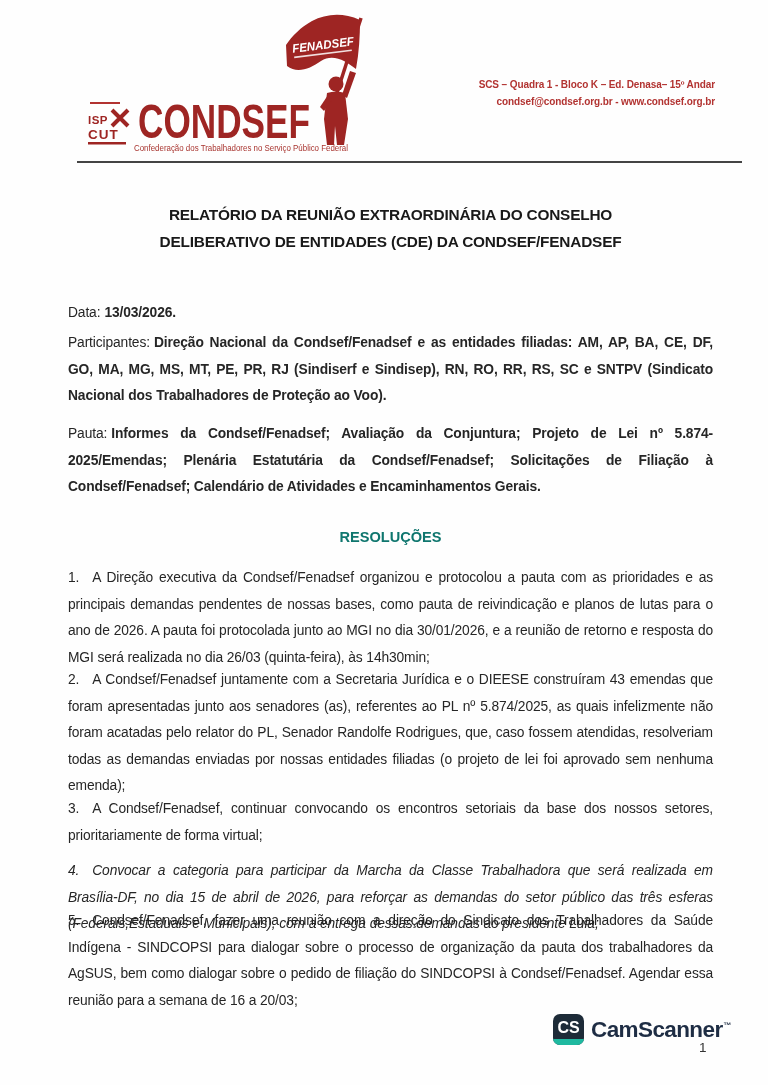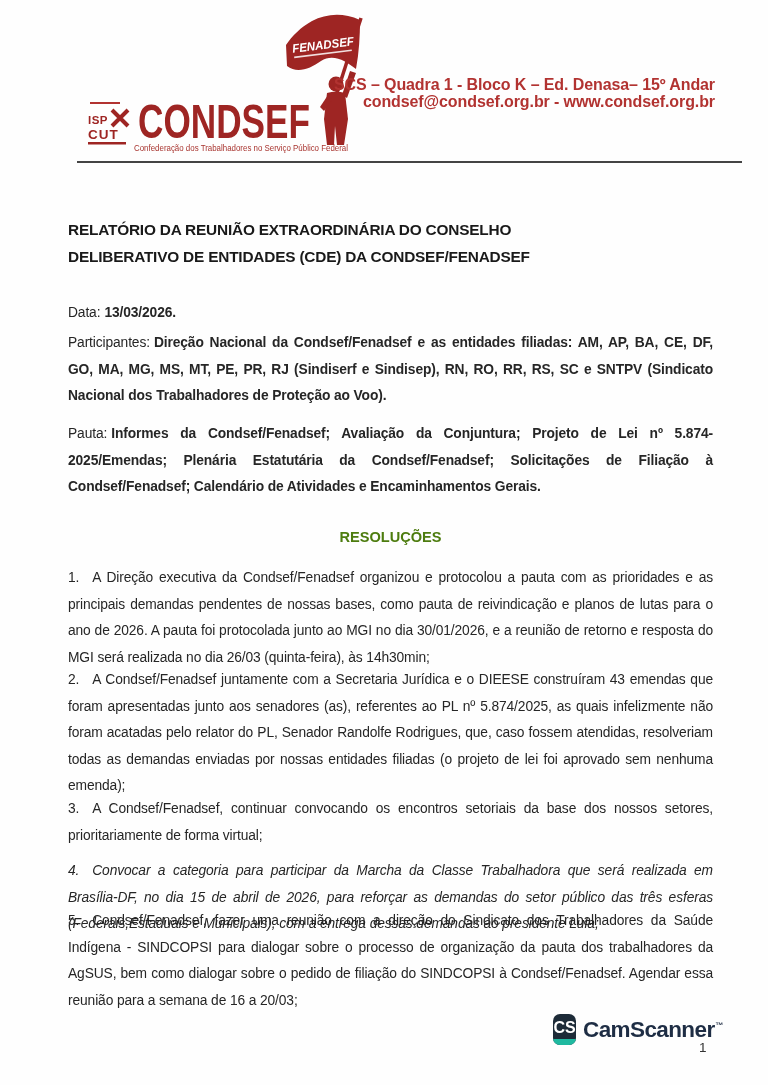--- a/index.html
+++ b/index.html
@@ -4,52 +4,52 @@
 <style>
   html,body{margin:0;padding:0;background:#ffffff;}
   .page{
     position:relative;width:768px;height:1085px;background:#fefefe;
     font-family:"Liberation Sans",sans-serif;color:#262626;overflow:hidden;margin:0 auto;
   }
   
   .logo-svg{position:absolute;left:84px;top:12px;width:312px;height:146px;}
   .contact{
     position:absolute;top:76px;right:53px;text-align:right;
-    color:#b23331;font-weight:bold;font-size:16px;line-height:17px;letter-spacing:-0.1px;
+    color:#b23331;font-weight:bold;font-size:10px;line-height:17px;letter-spacing:-0.1px;
   }
   .rule{position:absolute;top:161px;left:77px;width:665px;height:2px;background:#444;}
   
   .doc-title{
-    position:absolute;top:216px;left:68px;width:645px;text-align:left;
+    position:absolute;top:201px;left:68px;width:645px;text-align:center;
     font-weight:bold;font-size:15.4px;line-height:27px;color:#191919;letter-spacing:-0.2px;
   }
   
   .para{
     position:absolute;left:68px;width:645px;font-size:13.8px;line-height:26.5px;
     text-align:justify;letter-spacing:-0.12px;margin:0;
   }
   .plabel{margin-right:4px;margin-top:16px;}
   .pbold{font-weight:bold;}
   .res-head{
     position:absolute;top:529px;left:68px;width:645px;text-align:center;
-    font-weight:bold;font-size:14.6px;color:#4d7c0f;margin:0;
+    font-weight:bold;font-size:14.6px;color:#0f766e;margin:0;
   }
   .rnum{margin-right:13px;}
   .p-date{top:300px;}
   .p-participants{top:330px;}
   .p-agenda{top:421px;}
   .p-res1{top:565px;}
   .p-res2{top:667px;}
   .p-res3{top:796px;}
   .p-res4{top:858px;font-style:italic;}
   .p-res5{top:908px;}
   
   .cs-footer{position:absolute;left:553px;top:1014px;display:flex;align-items:center;}
   .cs-badge{
-    position:relative;width:23px;height:31px;background:#1d2b38;border-radius:7px;
+    position:relative;width:31px;height:31px;background:#1d2b38;border-radius:7px;
     color:#ffffff;font-weight:bold;font-size:16px;display:flex;align-items:center;
     justify-content:center;overflow:hidden;flex:0 0 auto;padding-bottom:3px;box-sizing:border-box;
   }
   .cs-badge::after{content:"";position:absolute;bottom:0;left:0;right:0;height:6px;background:#1fb9a0;}
   .cs-name{font-size:22.5px;font-weight:bold;color:#1e2d44;margin-left:7px;letter-spacing:-0.6px;white-space:nowrap;}
   .cs-tm{font-size:8px;color:#1e2d44;position:relative;top:-9px;margin-left:1px;font-weight:bold;}
   .page-num{position:absolute;left:699px;top:1040px;font-size:13.5px;color:#333;}
 </style>
 </head>
 <body>

